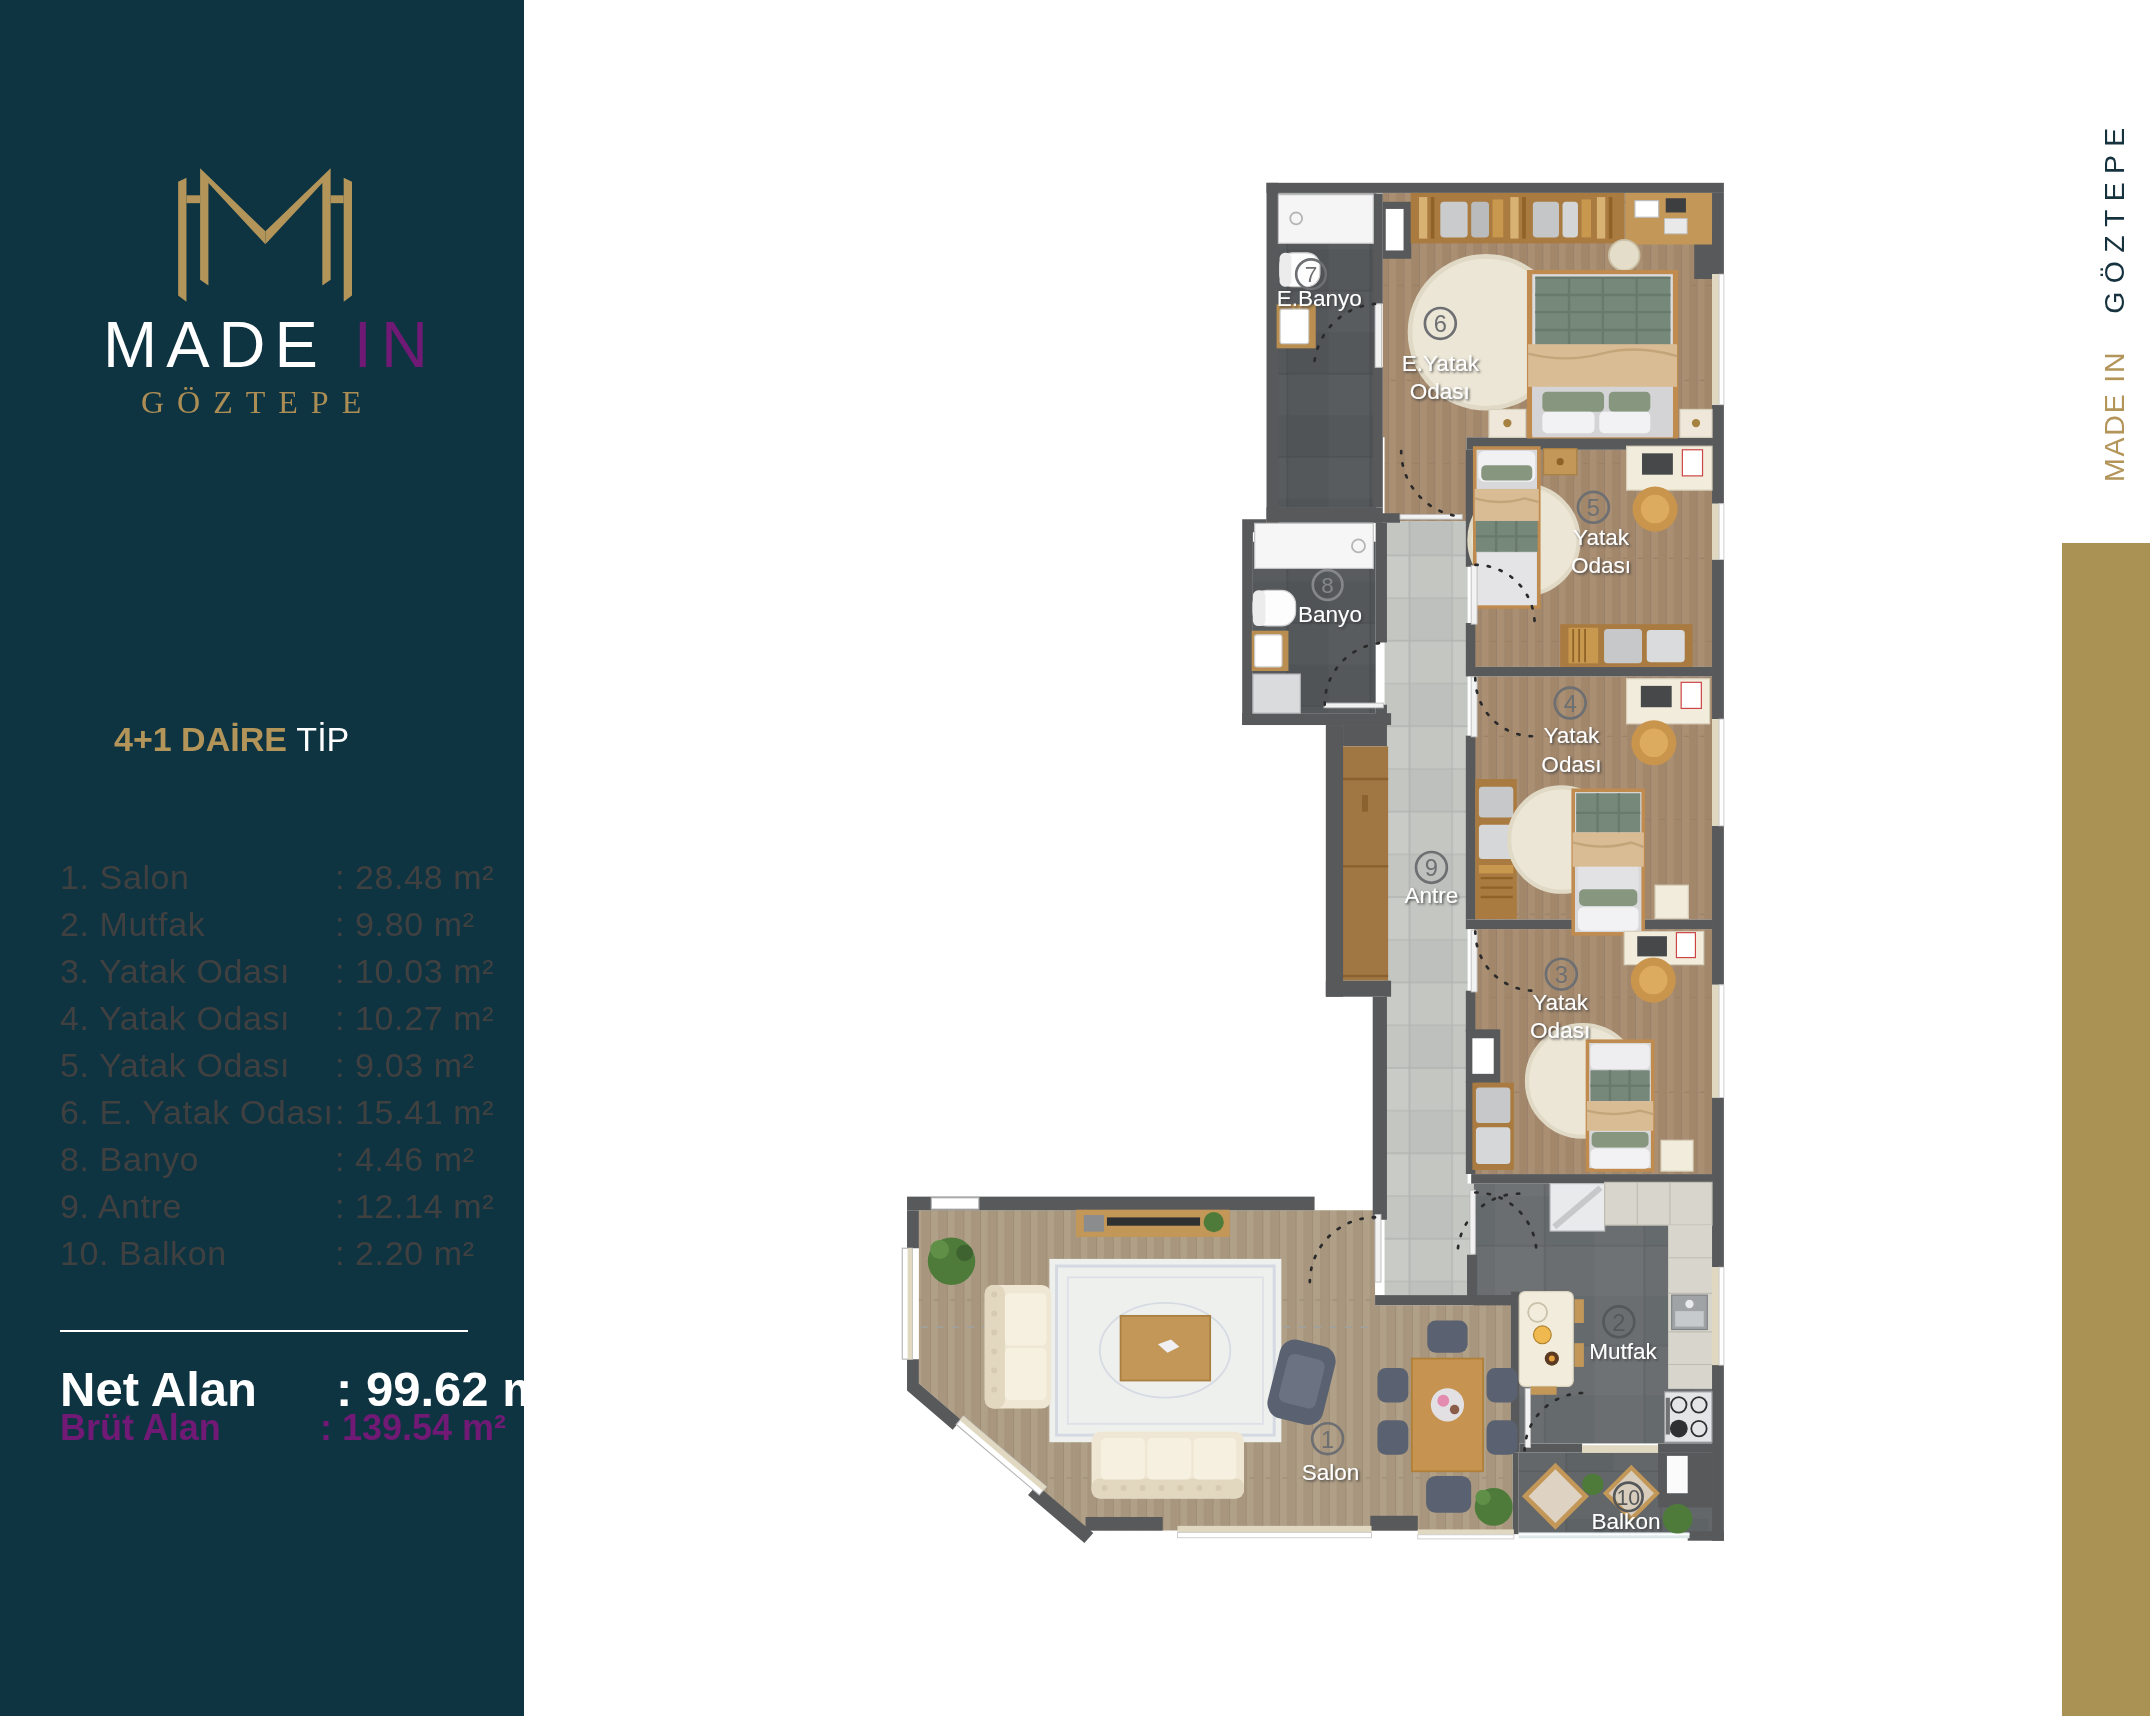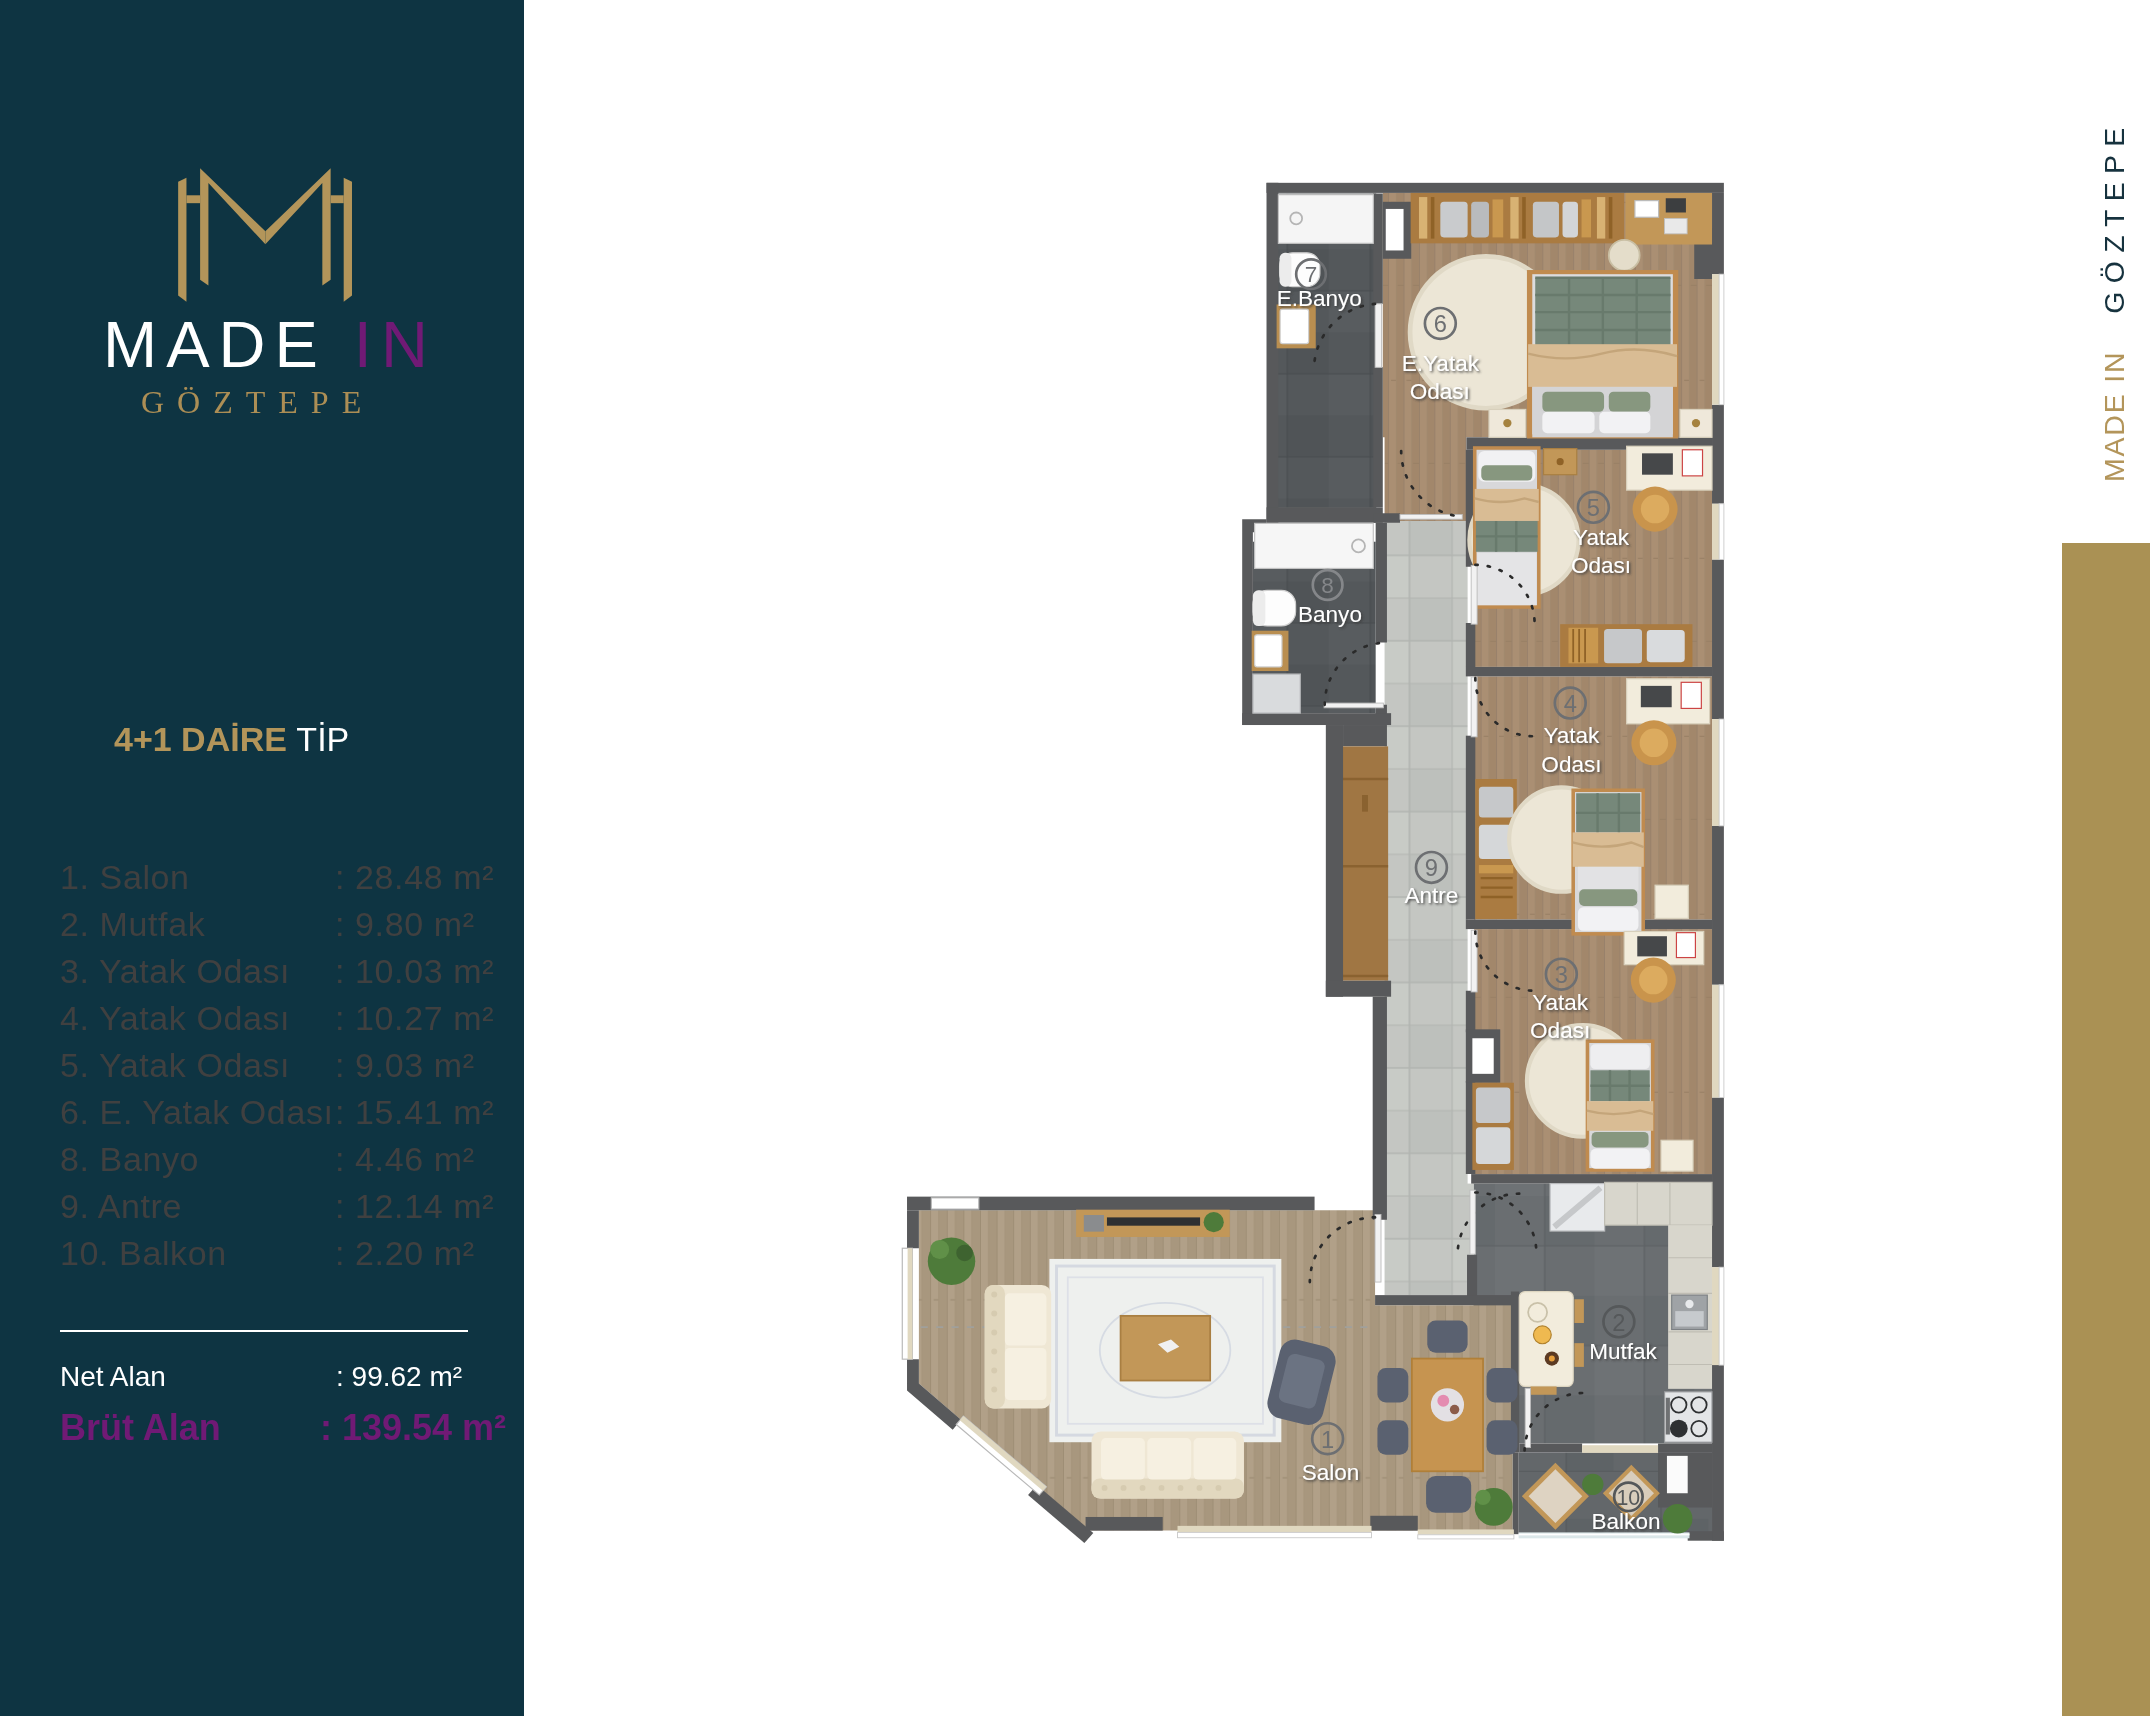--- a/index.html
+++ b/index.html
@@ -35,21 +35,21 @@
 <div style="position:relative;height:47px">4. Yatak Odası<span class="abs" style="left:275px;white-space:nowrap">: 10.27 m²</span></div>
 <div style="position:relative;height:47px">5. Yatak Odası<span class="abs" style="left:275px;white-space:nowrap">: 9.03 m²</span></div>
 <div style="position:relative;height:47px">6. E. Yatak Odası<span class="abs" style="left:275px;white-space:nowrap">: 15.41 m²</span></div>
 <div style="position:relative;height:47px">8. Banyo<span class="abs" style="left:275px;white-space:nowrap">: 4.46 m²</span></div>
 <div style="position:relative;height:47px">9. Antre<span class="abs" style="left:275px;white-space:nowrap">: 12.14 m²</span></div>
 <div style="position:relative;height:47px">10. Balkon<span class="abs" style="left:275px;white-space:nowrap">: 2.20 m²</span></div>
 </div>
 
 <div class="abs" style="left:60px;top:1330px;width:408px;height:1.8px;background:#ffffff"></div>
 
-<div class="abs" style="left:60px;top:1361px;font-size:28px;font-weight:400;color:#ffffff">Net Alan<span class="abs" style="left:276px;white-space:nowrap">: 99.62 m²</span></div>
+<div class="abs" style="left:60px;top:1361px;font-size:49px;font-weight:700;color:#ffffff">Net Alan<span class="abs" style="left:276px;white-space:nowrap">: 99.62 m²</span></div>
 
 <div class="abs" style="left:60px;top:1407px;font-size:36px;font-weight:700;color:#701a75">Brüt Alan<span class="abs" style="left:260px;white-space:nowrap">: 139.54 m²</span></div>
 
 <div class="abs" style="white-space:nowrap;transform-origin:0 0;transform:translate(2098px,482px) rotate(-90deg);font-size:28.5px">
 <span style="color:#b3955a;letter-spacing:1.8px">MADE IN</span><span style="color:#16323e;letter-spacing:8.3px;margin-left:37px">GÖZTEPE</span>
 </div>
 
 <div class="abs" style="left:2062px;top:543px;width:89px;height:1174px;background:#aa9154"></div>
 
 <svg id="plan" class="abs" style="left:0;top:0" width="2151" height="1717" viewBox="0 0 3626 2894">

